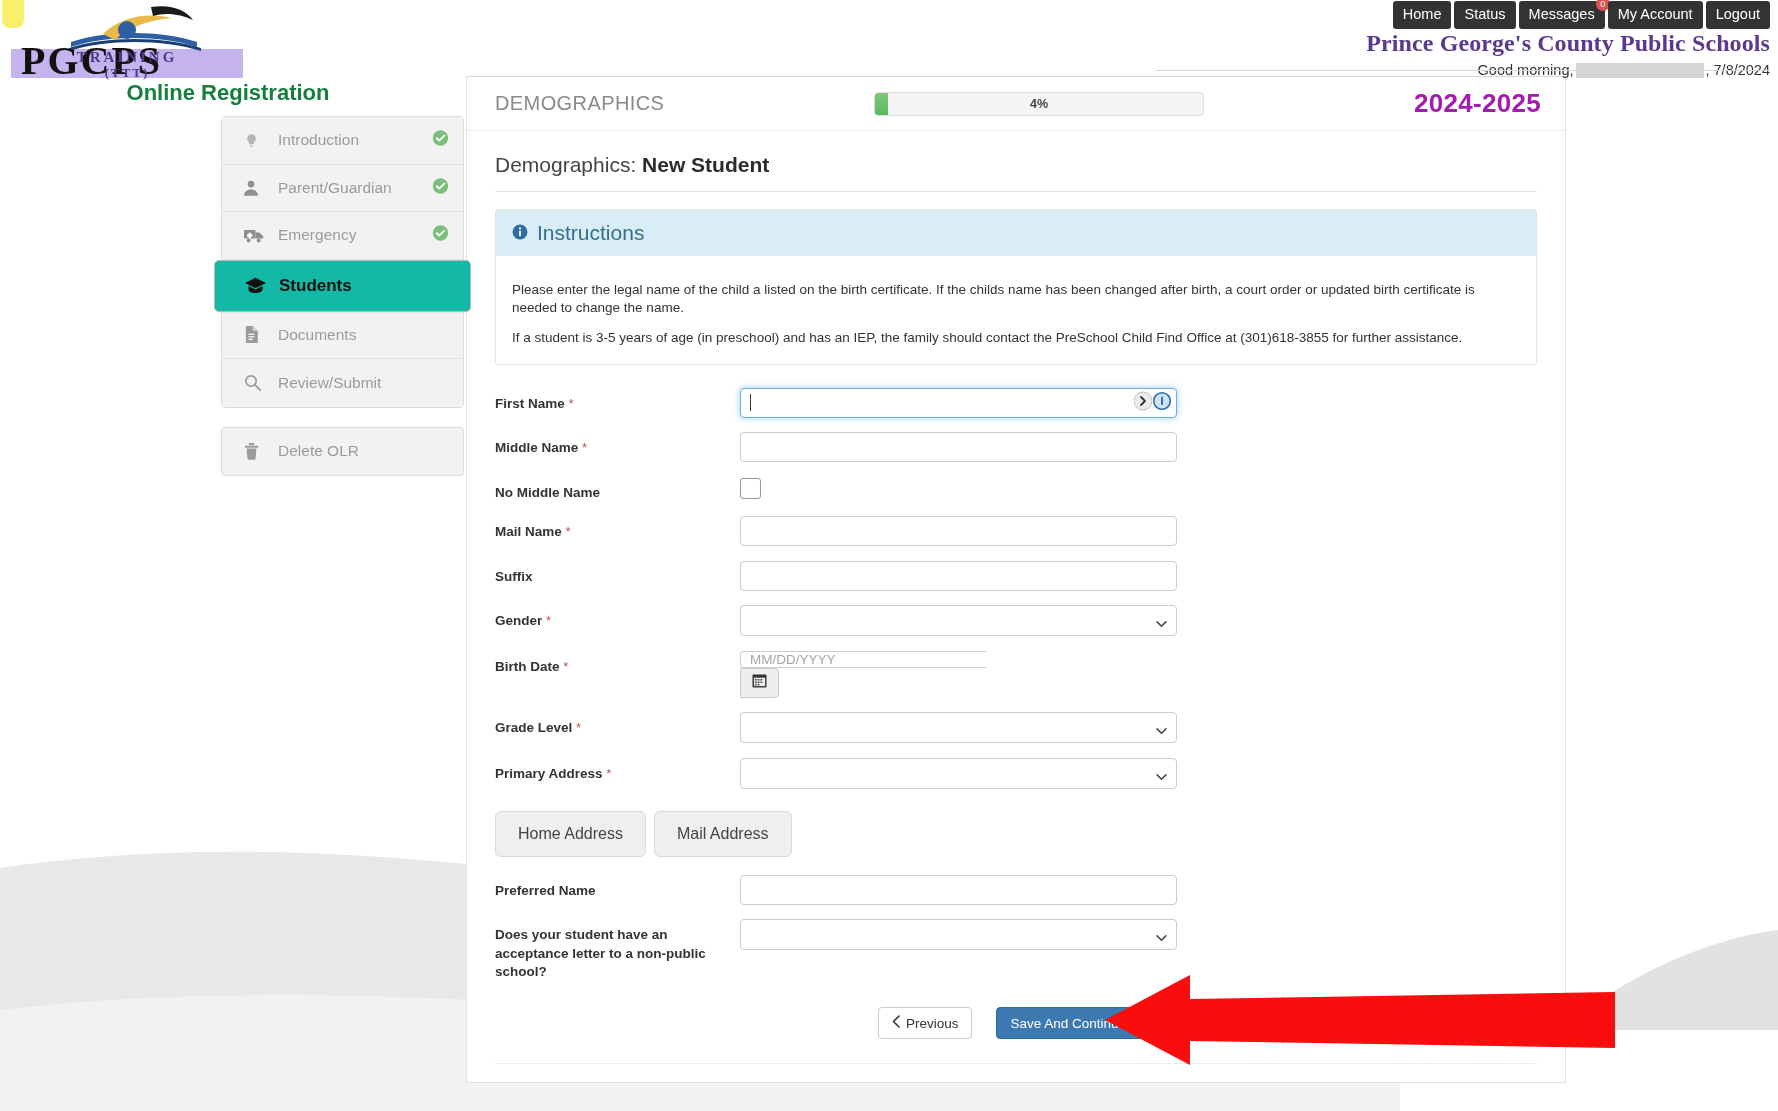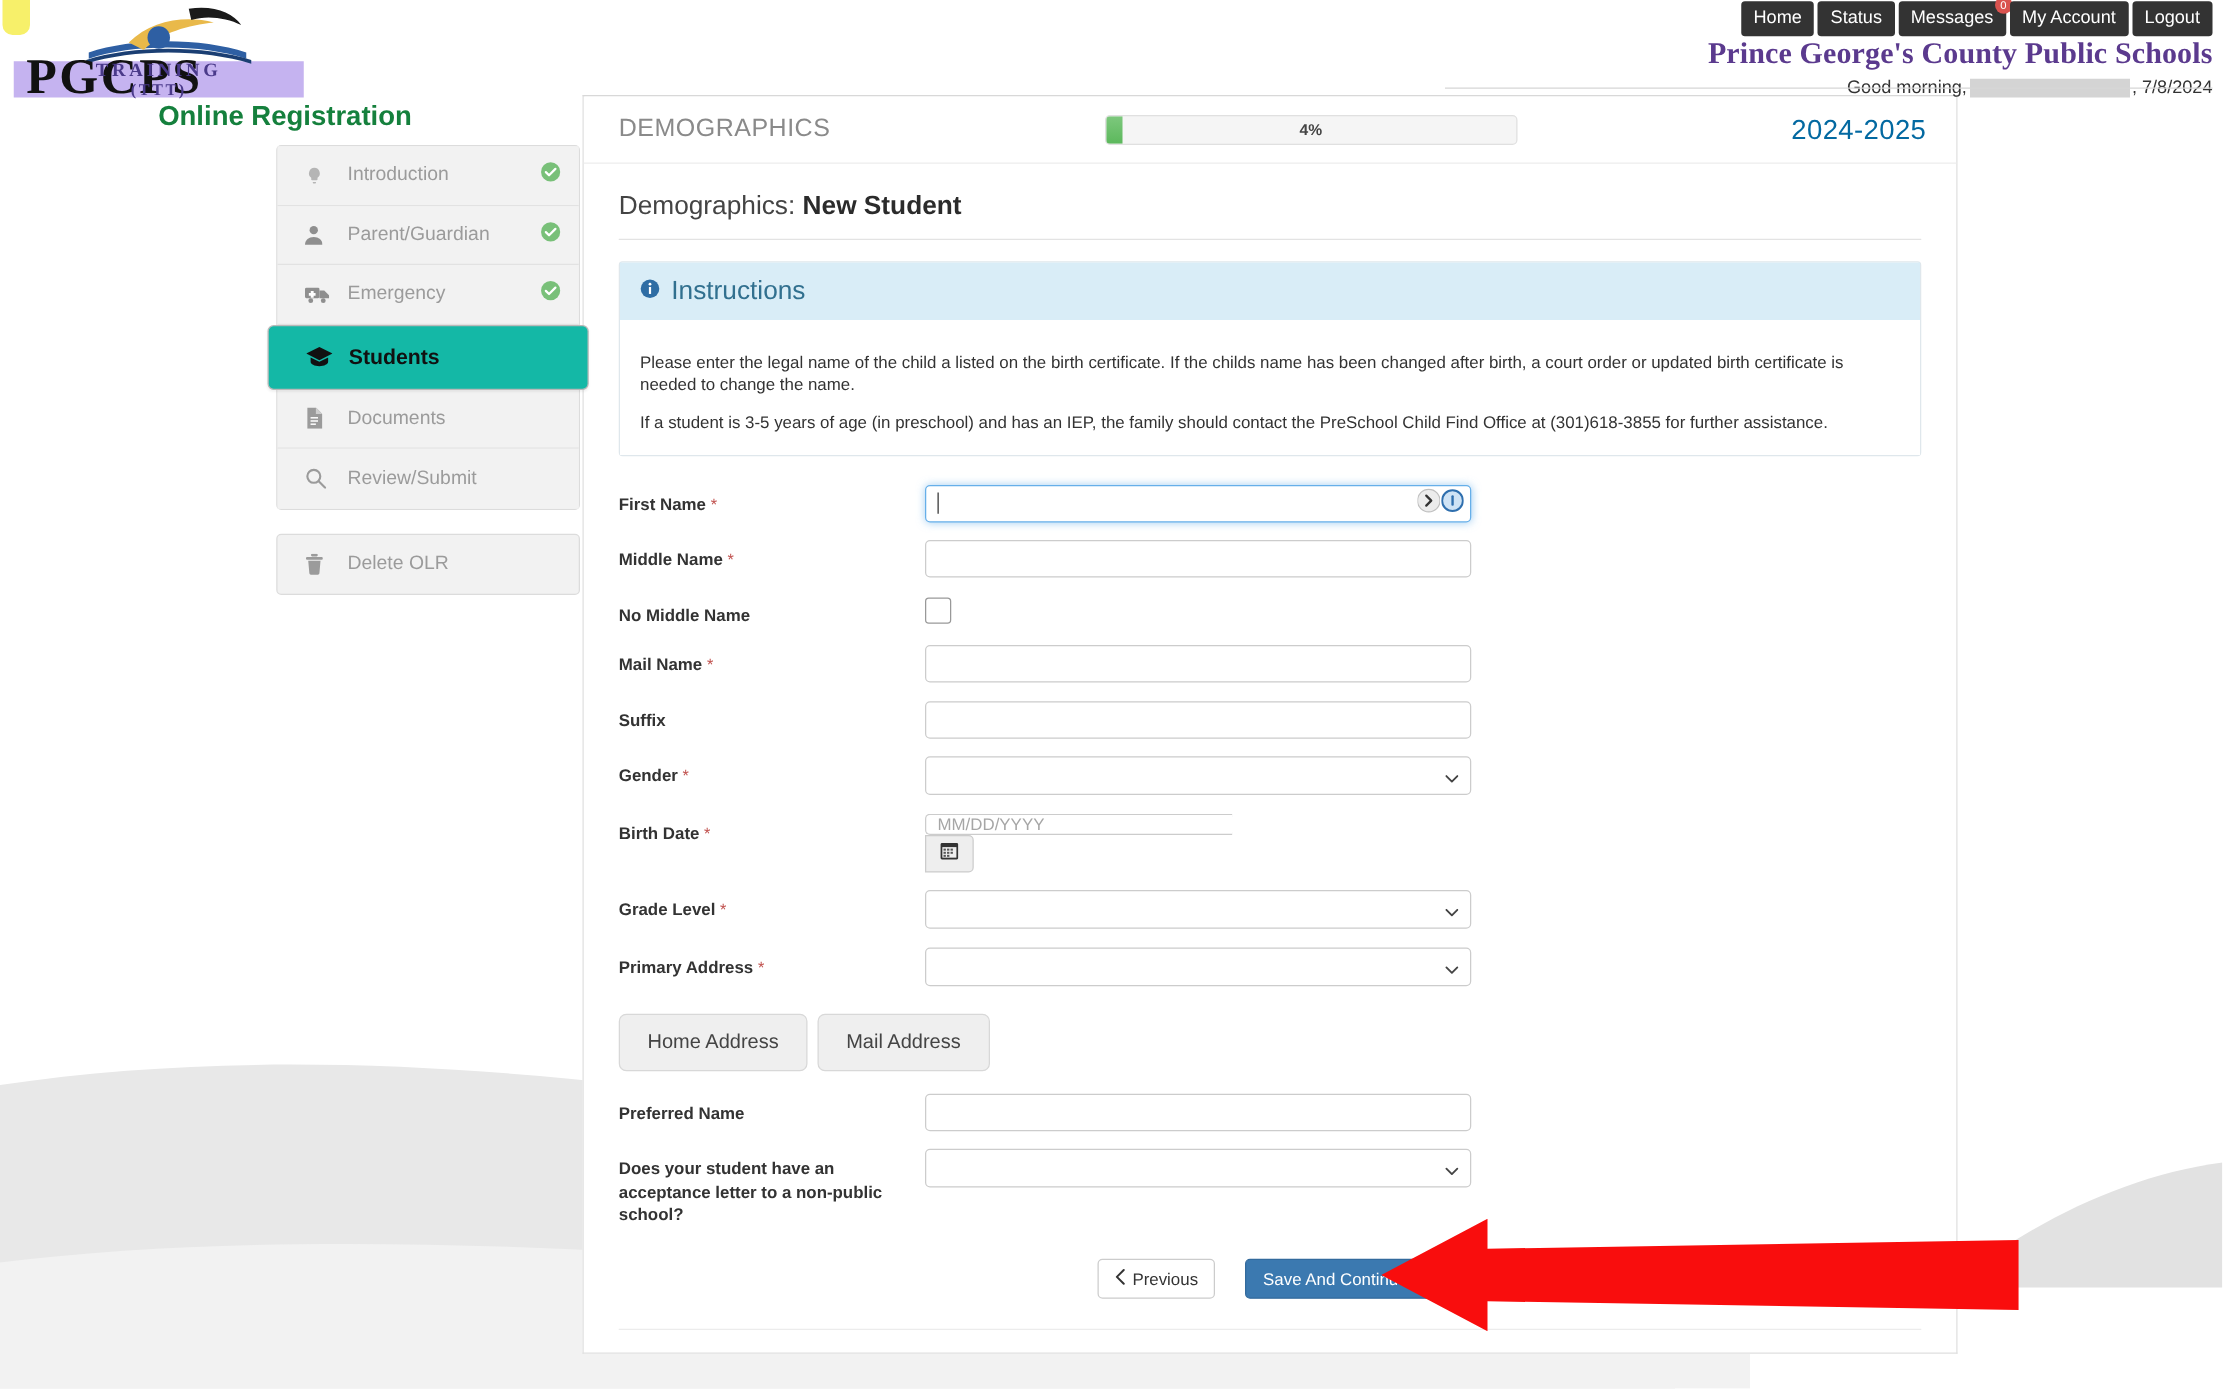--- a/index.html
+++ b/index.html
@@ -107,21 +107,21 @@
     position:relative; overflow:hidden;
   }
   .progress-fill {
     position:absolute; left:0; top:0; bottom:0; width:4%;
     background:linear-gradient(#7dc87d,#5cb85c);
   }
   .progress-label {
     position:absolute; inset:0; display:flex; align-items:center; justify-content:center;
     font-size:12.5px; font-weight:bold; color:#444;
   }
-  .year { font-size:22px; color:#0369a1; font-weight:normal; letter-spacing:.3px; }
+  .year { font-size:26px; color:#a21caf; font-weight:bold; letter-spacing:.3px; }
 
   .page-heading {
     margin:22px 28px 0 28px; padding-bottom:14px; border-bottom:1px solid #e3e3e3;
     font-size:21px; color:#444;
   }
   .page-heading b { color:#2b2b2b; }
 
   
   .instr { margin:17px 28px 0 28px; border:1px solid #dfe7ec; border-radius:3px; }
   .instr-head {

